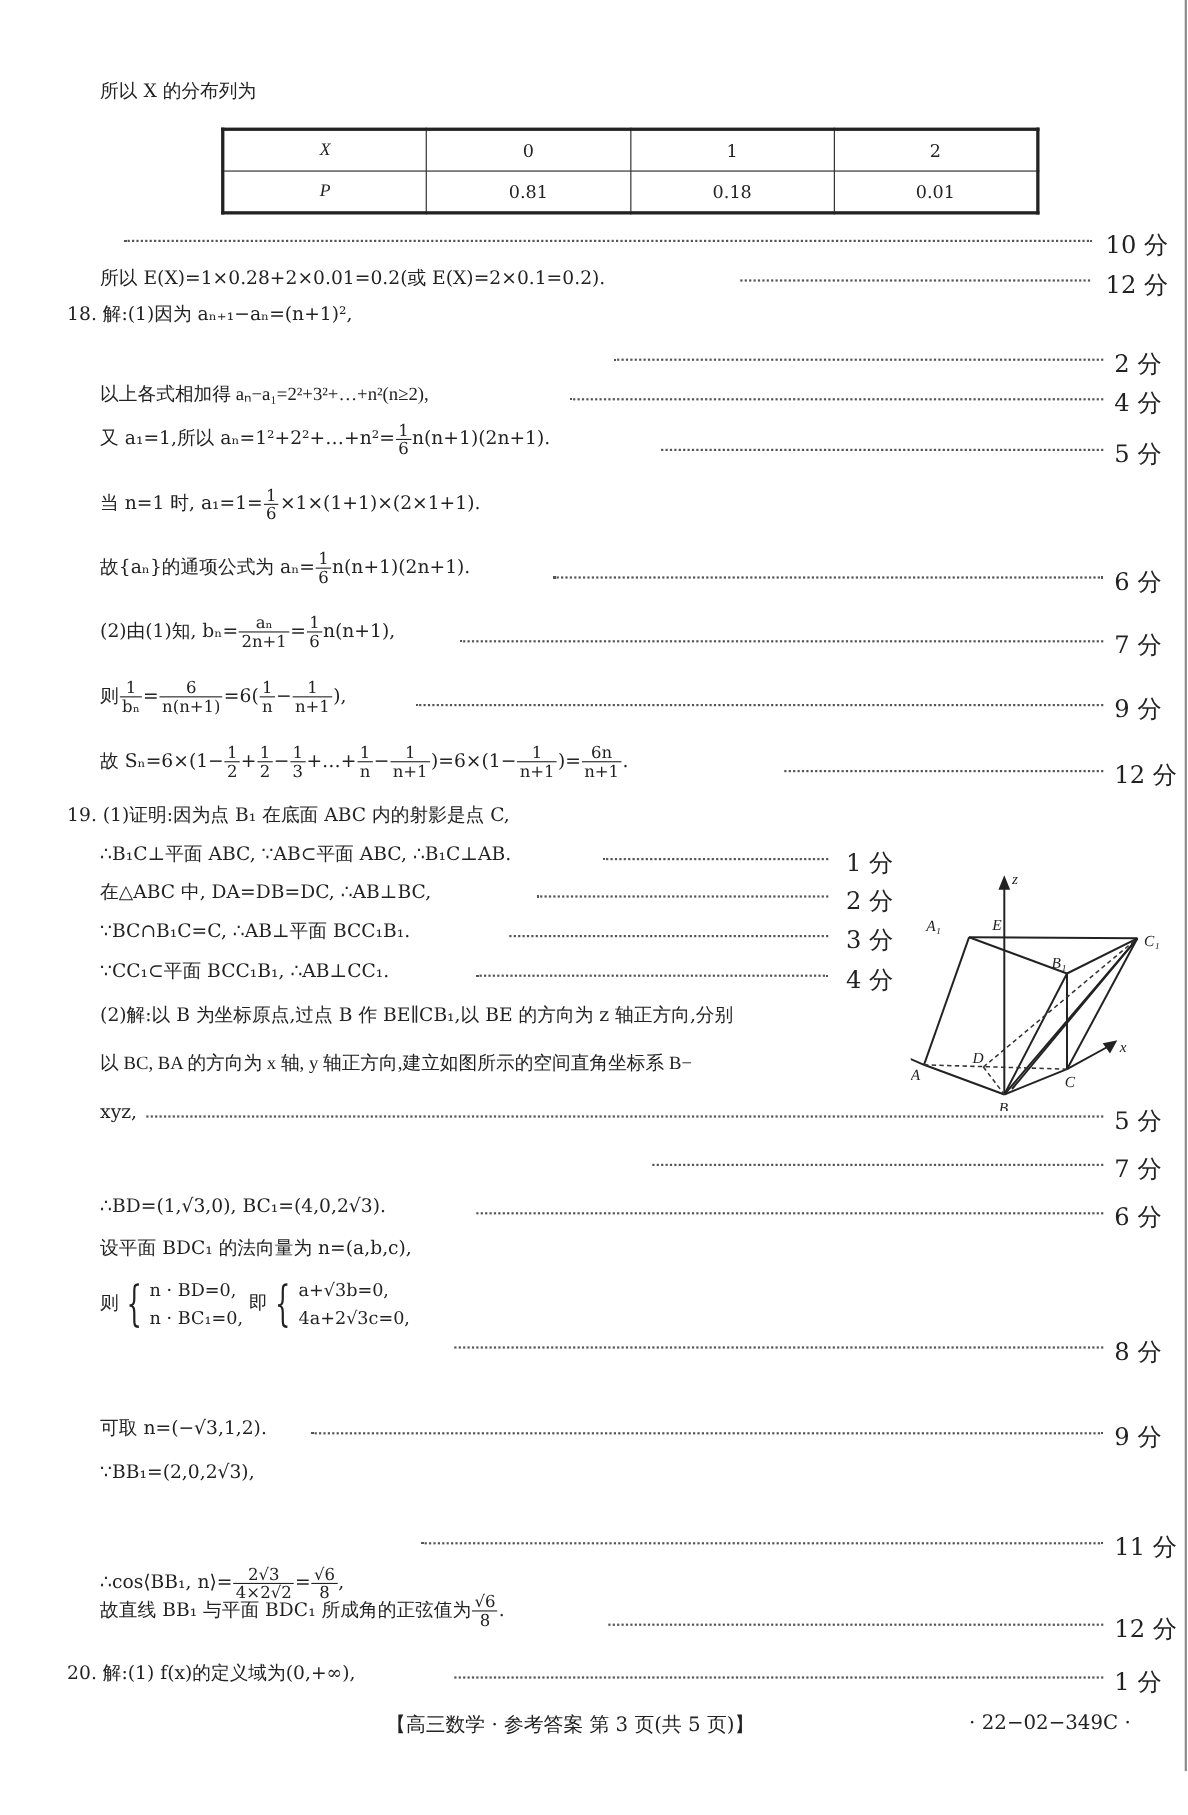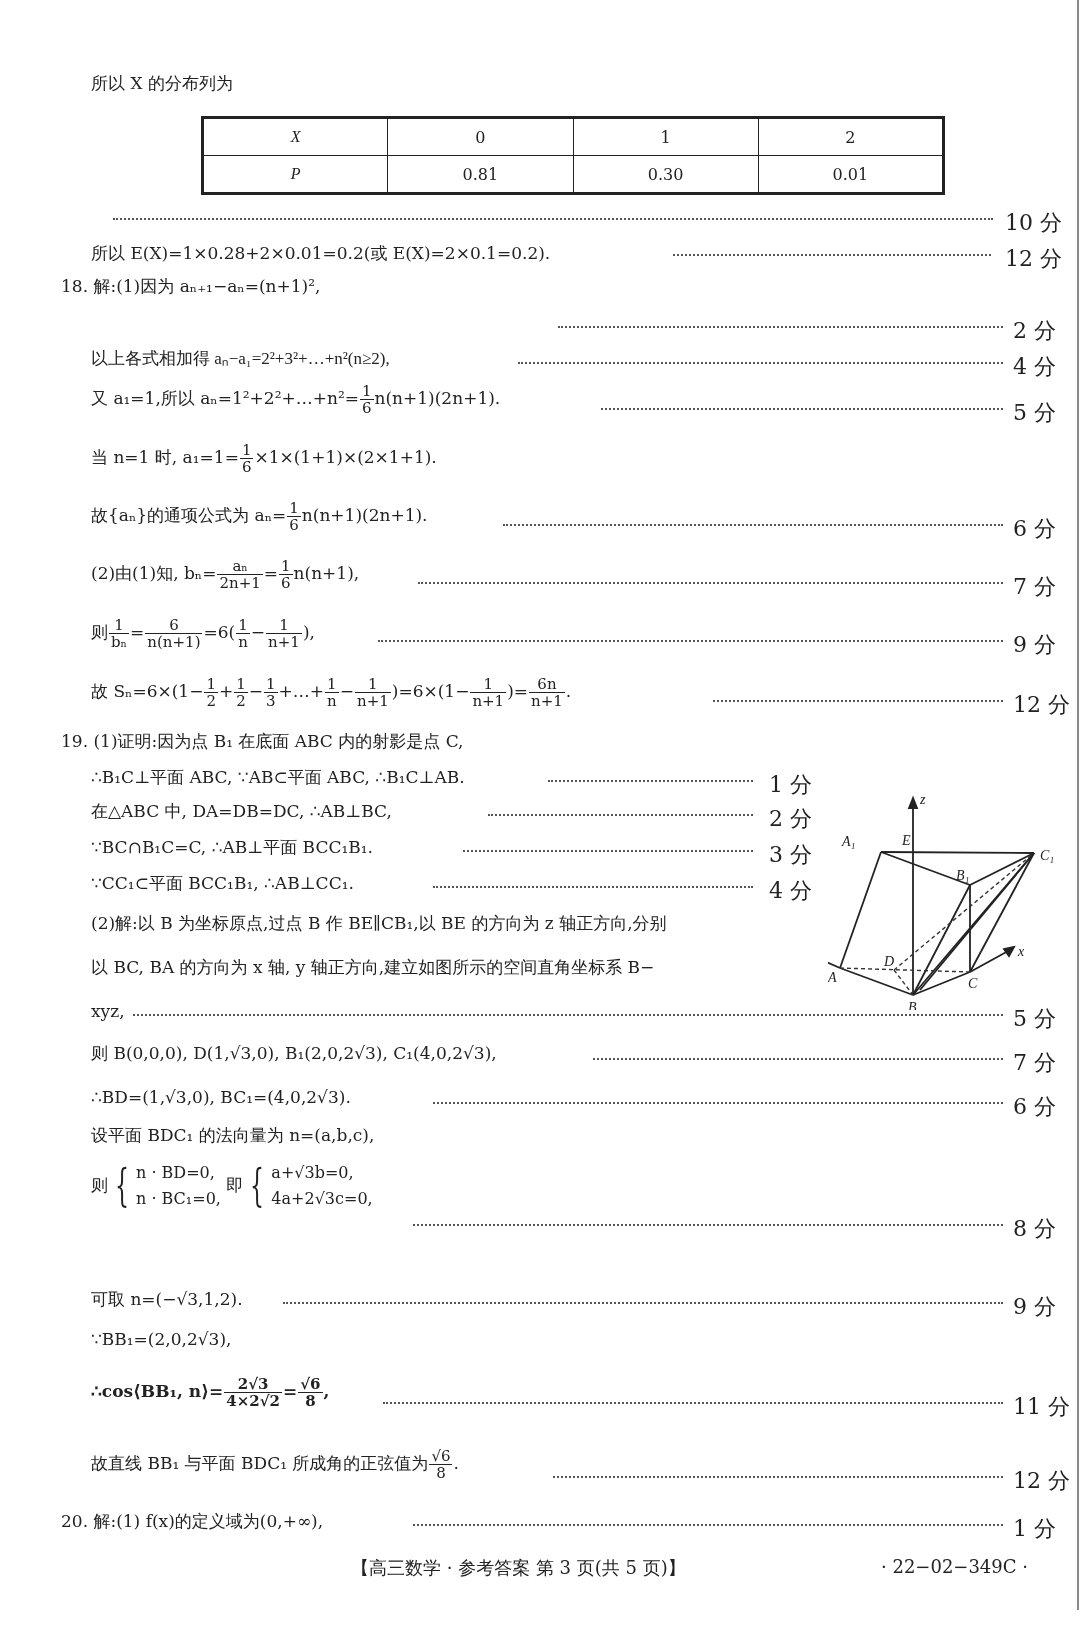--- a/index.html
+++ b/index.html
@@ -35,21 +35,21 @@
     <tbody>
         <tr>
       <td class="m">X</td>
       <td>0</td>
       <td>1</td>
       <td>2</td>
     </tr>
     <tr>
       <td class="m">P</td>
       <td>0.81</td>
-      <td>0.30</td>
+      <td>0.18</td>
       <td>0.01</td>
     </tr>
   </tbody>
     </table>
   <div class="dots" style="left:80px; width:880px; top:218px;"></div>
   <div class="score" style="top:208px; left:972px;">10 分</div>
 
   <div class="line" style="top:242px;">所以 E(X)=1×0.28+2×0.01=0.2(或 E(X)=2×0.1=0.2).</div>
   <div class="dots" style="left:640px; width:318px; top:254px;"></div>
   <div class="score" style="top:244px; left:972px;">12 分</div>
@@ -109,27 +109,26 @@
 
   <div class="line" style="top:836px;">∵BC∩B₁C=C, ∴AB⊥平面 BCC₁B₁.</div>
   <div class="dots" style="left:430px; width:290px; top:850px;"></div>
   <div class="score" style="top:840px; left:736px;">3 分</div>
 
   <div class="line" style="top:872px;">∵CC₁⊂平面 BCC₁B₁, ∴AB⊥CC₁.</div>
   <div class="dots" style="left:400px; width:320px; top:886px;"></div>
   <div class="score" style="top:876px; left:736px;">4 分</div>
 
   <div class="line" style="top:912px;">(2)解:以 B 为坐标原点,过点 B 作 BE∥CB₁,以 BE 的方向为 z 轴正方向,分别</div>
-  <div class="line" style="top:956px;">以 BC, BA 的方向为 x 轴, y 轴正方向,建立如图所示的空间直角坐标系 B−</div>
+  <div class="line" style="top:956px;font-family:Liberation Serif, serif;">以 BC, BA 的方向为 x 轴, y 轴正方向,建立如图所示的空间直角坐标系 B−</div>
 
   <div class="line" style="top:1000px;">xyz,</div>
   <div class="dots" style="left:100px; width:870px; top:1014px;"></div>
   <div class="score" style="top:1004px;">5 分</div>
 
-  <div class="line" style="top:1042px;">则 B(0,0,0), D(1,√3,0), B₁(2,0,2√3), C₁(4,0,2√3),</div>
   <div class="dots" style="left:560px; width:410px; top:1058px;"></div>
   <div class="score" style="top:1048px;">7 分</div>
 
   <div class="line" style="top:1086px;">∴BD=(1,√3,0), BC₁=(4,0,2√3).</div>
   <div class="dots" style="left:400px; width:570px; top:1102px;"></div>
   <div class="score" style="top:1092px;">6 分</div>
 
   <div class="line" style="top:1124px;">设平面 BDC₁ 的法向量为 n=(a,b,c),</div>
 
   <div class="line" style="top:1160px;">
@@ -138,21 +137,21 @@
   </div>
   <div class="dots" style="left:380px; width:590px; top:1224px;"></div>
   <div class="score" style="top:1214px;">8 分</div>
 
   <div class="line" style="top:1288px;">可取 n=(−√3,1,2).</div>
   <div class="dots" style="left:250px; width:720px; top:1302px;"></div>
   <div class="score" style="top:1292px;">9 分</div>
 
   <div class="line" style="top:1328px;">∵BB₁=(2,0,2√3),</div>
 
-  <div class="line" style="top:1376px;font-weight:bold;">
+  <div class="line" style="top:1423px;">
     <span>∴cos⟨BB₁, n⟩=</span><span class="frac"><span class="n">2√3</span><span class="d">4×2√2</span></span><span>=</span><span class="frac"><span class="n">√6</span><span class="d">8</span></span>,
   </div>
   <div class="dots" style="left:350px; width:620px; top:1402px;"></div>
   <div class="score" style="top:1392px;">11 分</div>
 
   <div class="line" style="top:1448px;">
     <span>故直线 BB₁ 与平面 BDC₁ 所成角的正弦值为</span><span class="frac"><span class="n">√6</span><span class="d">8</span></span>.
   </div>
   <div class="dots" style="left:520px; width:450px; top:1476px;"></div>
   <div class="score" style="top:1466px;">12 分</div>

